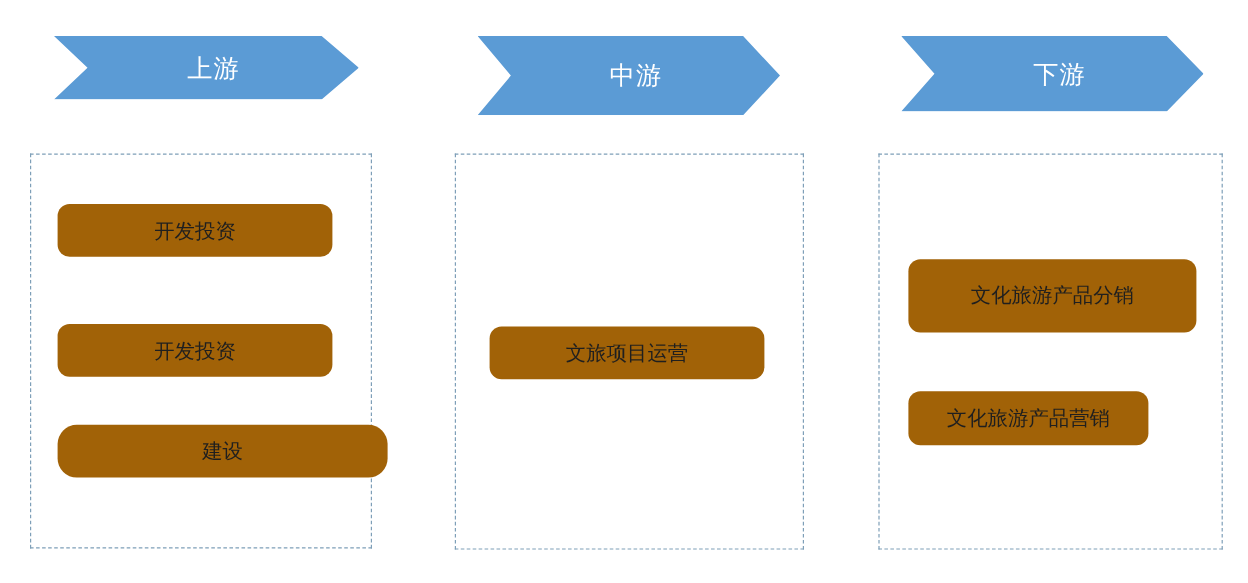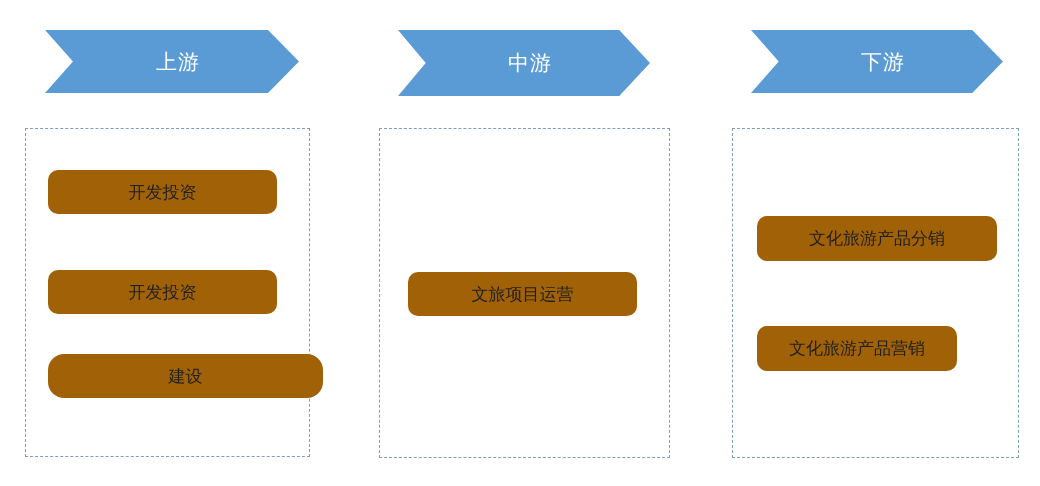--- a/index.html
+++ b/index.html
@@ -46,21 +46,21 @@
   .item-box .item-label {
     color: #1f1f1f;
     font-size: 17px;
   }
 </style>
 </head>
 <body>
 
 <div id="canvas">
 
-  <div class="stage-arrow" style="left:45px; top:30px; width:254px; height:63px;">
+  <div class="stage-arrow" style="left:45px; top:30px; width:254px; height:53px;">
     <span class="arrow-label">上游</span>
   </div>
 
   <div class="stage-arrow" style="left:398px; top:30px; width:252px; height:66px;">
     <span class="arrow-label">中游</span>
   </div>
 
   <div class="stage-arrow" style="left:751px; top:30px; width:252px; height:63px;">
     <span class="arrow-label">下游</span>
   </div>
@@ -80,21 +80,21 @@
   </div>
 
   <div class="item-box" style="left:48px; top:354px; width:275px; height:44px;border-radius:16px;">
     <span class="item-label">建设</span>
   </div>
 
   <div class="item-box" style="left:408px; top:272px; width:229px; height:44px;font-family:Liberation Mono, monospace;">
     <span class="item-label">文旅项目运营</span>
   </div>
 
-  <div class="item-box" style="left:757px; top:216px; width:240px; height:45px;">
+  <div class="item-box" style="left:757px; top:216px; width:240px; height:61px;">
     <span class="item-label">文化旅游产品分销</span>
   </div>
 
   <div class="item-box" style="left:757px; top:326px; width:200px; height:45px;">
     <span class="item-label">文化旅游产品营销</span>
   </div>
 
 </div>
 
 </body></html>

